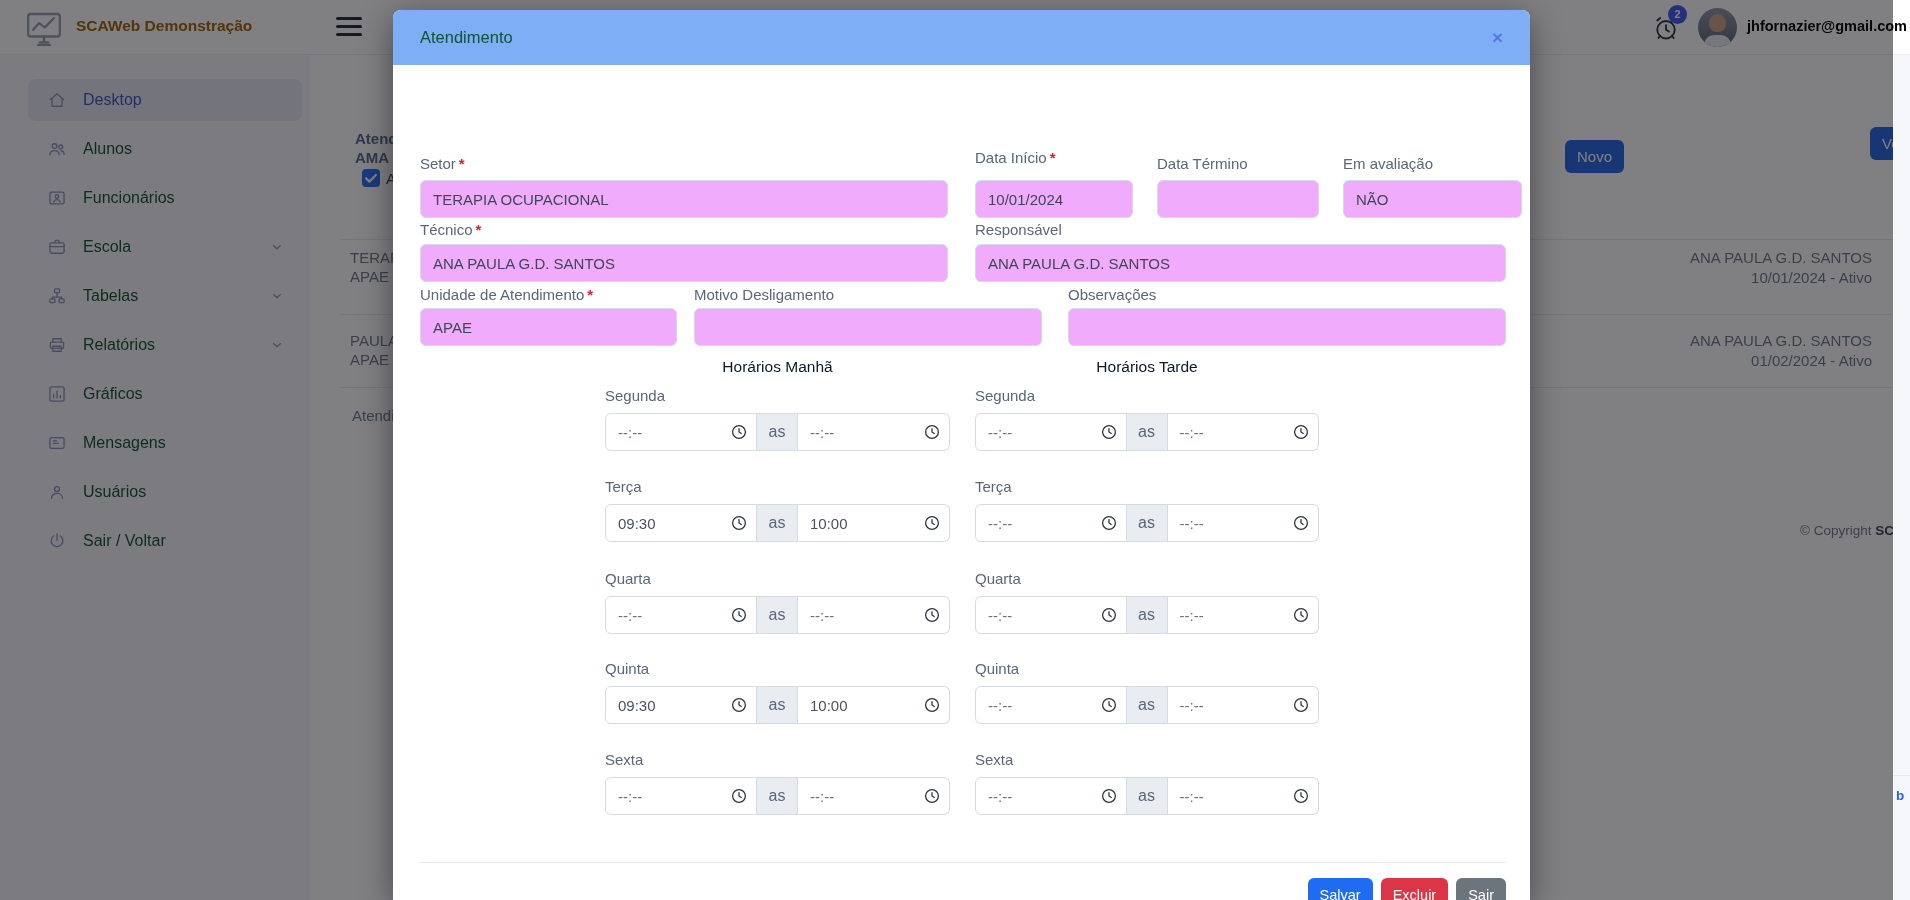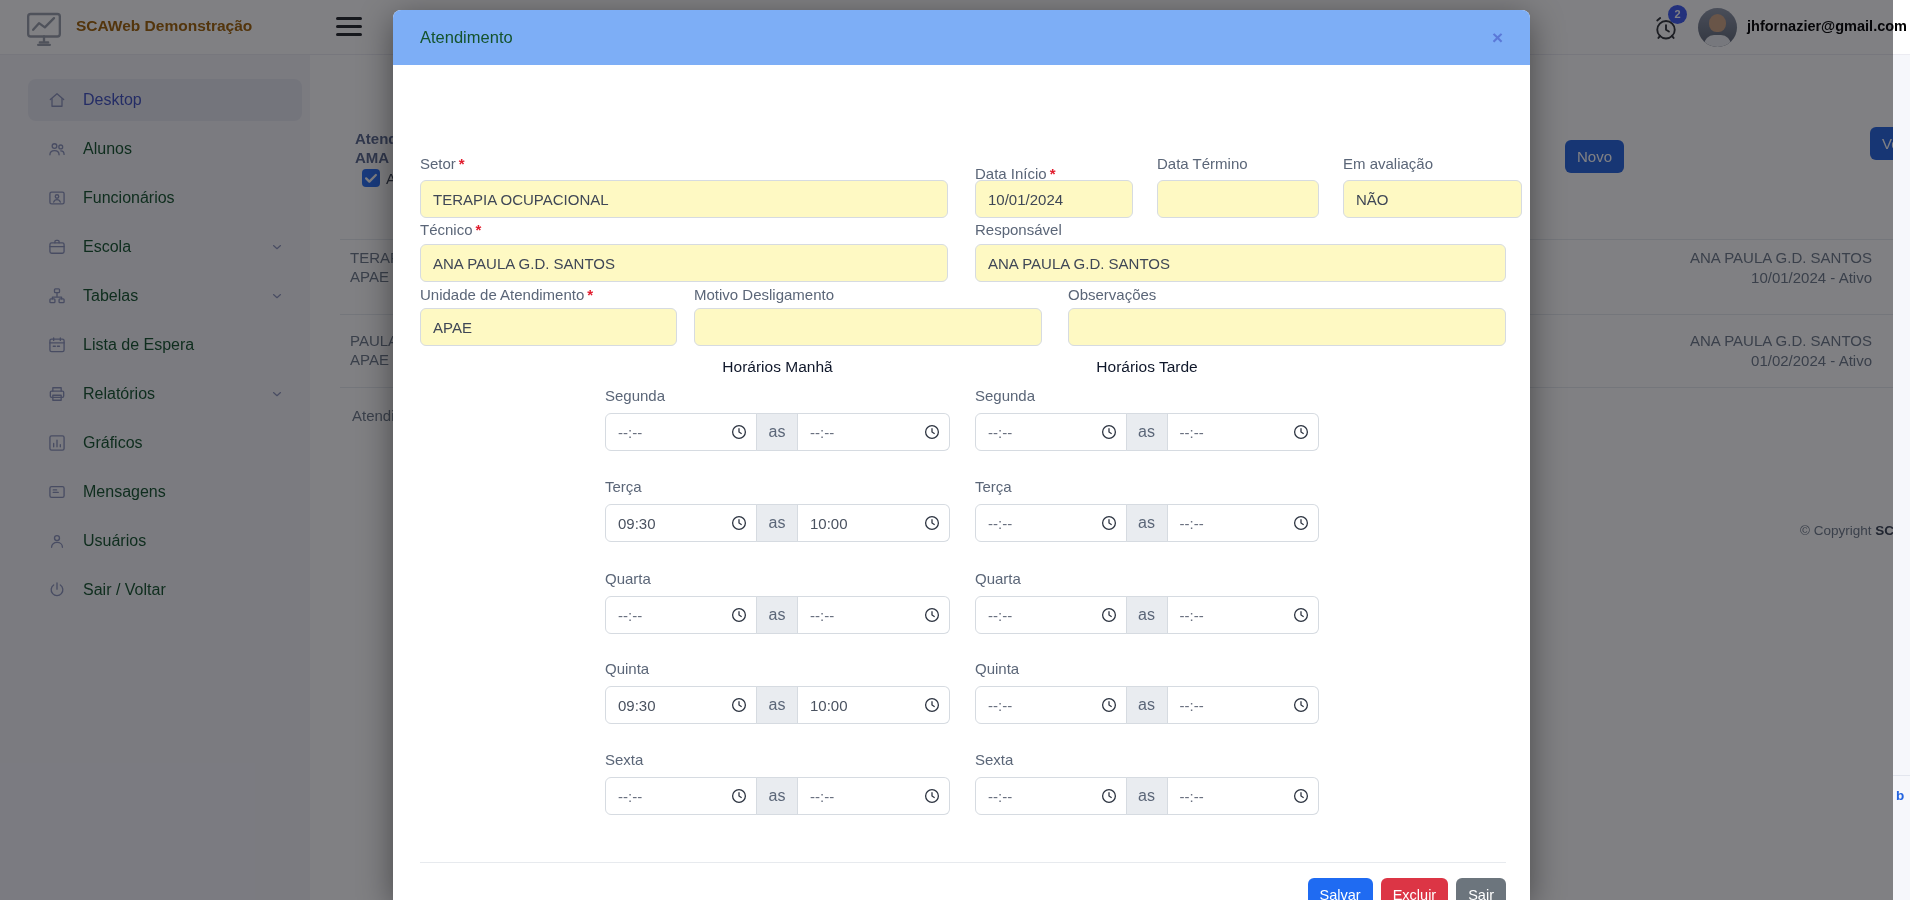--- a/index.html
+++ b/index.html
@@ -74,21 +74,21 @@
   .modal-header { position:relative; height:55px; background:#7daef6; display:flex; align-items:center;
                   padding:0 27px; }
   .modal-title { color:#14532d; font-size:16.5px; font-weight:500; }
   .modal-close { margin-left:auto; color:#5b79d8; font-size:19px; font-weight:bold; cursor:pointer;
                  line-height:1; }
   .modal-body { position:relative; height:835px; }
 
   .flabel { position:absolute; height:18px; font-size:15px; color:#5b6678; white-space:nowrap; }
   .req { color:#e11d2e; font-weight:bold; margin-left:3px; }
   .finput { position:absolute; height:38px; border:1px solid #d6dbe1; border-radius:6px; padding:0 12px;
-            font-size:15px; color:#3f4756; font-family:inherit; background:#fef9c3; outline:none; }
+            font-size:15px; color:#3f4756; font-family:inherit; background:#f0abfc; outline:none; }
   .finput::placeholder { color:#8a93a2; }
 
   .sched-head { position:absolute; font-size:15.5px; color:#0f172a; text-align:center; }
   .day-label { position:absolute; font-size:15px; color:#5b6678; }
   .tgroup { position:absolute; display:flex; height:38px; }
   .tcell { position:relative; flex:1; }
   .tcell input { width:100%; height:38px; border:1px solid #d6dbe1; padding:0 32px 0 12px; font-size:15px;
                  color:#4a5260; font-family:inherit; outline:none; background:#fff; }
   .tcell input::placeholder { color:#6a7180; }
   .tcell.first input { border-radius:6px 0 0 6px; }
@@ -186,28 +186,20 @@
           <rect x="14.5" y="15.5" width="6" height="4.5" rx="1"></rect>
           <path d="M12 8v4M6.5 15.5v-2.2h11v2.2"></path>
         </svg>
       <span>Tabelas</span>
       <svg class="chev" viewBox="0 0 24 24" fill="none" stroke="currentColor" stroke-width="2" stroke-linecap="round" stroke-linejoin="round">
           <path d="M6 9.5l6 5.5 6-5.5"></path>
         </svg>
     </div>
     <div class="sitem">
       <svg class="icn" viewBox="0 0 24 24" fill="none" stroke="currentColor" stroke-width="1.6" stroke-linecap="round" stroke-linejoin="round">
-          <rect x="3.5" y="5" width="17" height="15" rx="2"></rect>
-          <path d="M3.5 9.5h17M8 3.5v3M16 3.5v3"></path>
-          <path d="M7.5 13.5h2.5M12.5 13.5h2.5"></path>
-        </svg>
-      <span>Lista de Espera</span>
-    </div>
-    <div class="sitem">
-      <svg class="icn" viewBox="0 0 24 24" fill="none" stroke="currentColor" stroke-width="1.6" stroke-linecap="round" stroke-linejoin="round">
           <path d="M7 8.5v-4h10v4"></path>
           <rect x="4" y="8.5" width="16" height="7.5" rx="1.5"></rect>
           <rect x="7" y="13.5" width="10" height="6"></rect>
         </svg>
       <span>Relatórios</span>
       <svg class="chev" viewBox="0 0 24 24" fill="none" stroke="currentColor" stroke-width="2" stroke-linecap="round" stroke-linejoin="round">
           <path d="M6 9.5l6 5.5 6-5.5"></path>
         </svg>
     </div>
     <div class="sitem">
@@ -292,21 +284,21 @@
 
 <div class="modal">
   <div class="modal-header">
     <span class="modal-title">Atendimento</span>
     <span class="modal-close">×</span>
   </div>
   <div class="modal-body">
 
     <div class="flabel" style="left:27px; top:90px;"><span>Setor</span><span class="req">*</span></div>
     <input class="finput" style="left: 27px; top: 115px; width: 528px;" value="TERAPIA OCUPACIONAL">
-    <div class="flabel" style="left:582px; top:100px;"><span>Data Início</span><span class="req">*</span></div>
+    <div class="flabel" style="left:582px; top:84px;"><span>Data Início</span><span class="req">*</span></div>
     <input class="finput" style="left: 582px; top: 115px; width: 158px;" value="10/01/2024">
     <div class="flabel" style="left:764px; top:90px;">Data Término</div>
     <input class="finput" style="left: 764px; top: 115px; width: 162px;" value="">
     <div class="flabel" style="left:950px; top:90px;">Em avaliação</div>
     <input class="finput" style="left: 950px; top: 115px; width: 179px;" value="NÃO">
 
     <div class="flabel" style="left:27px; top:156px;"><span>Técnico</span><span class="req">*</span></div>
     <input class="finput" style="left: 27px; top: 179px; width: 528px;" value="ANA PAULA G.D. SANTOS">
     <div class="flabel" style="left:582px; top:156px;">Responsável</div>
     <input class="finput" style="left: 582px; top: 179px; width: 531px;" value="ANA PAULA G.D. SANTOS">

